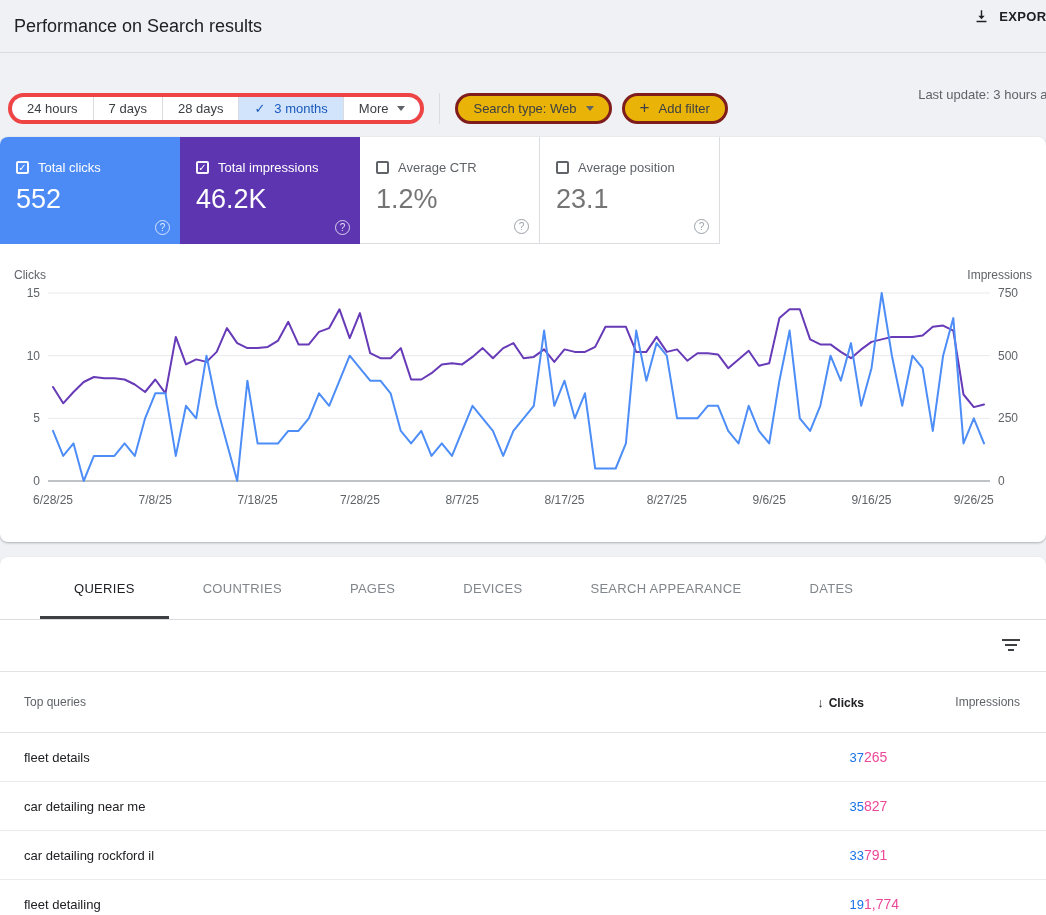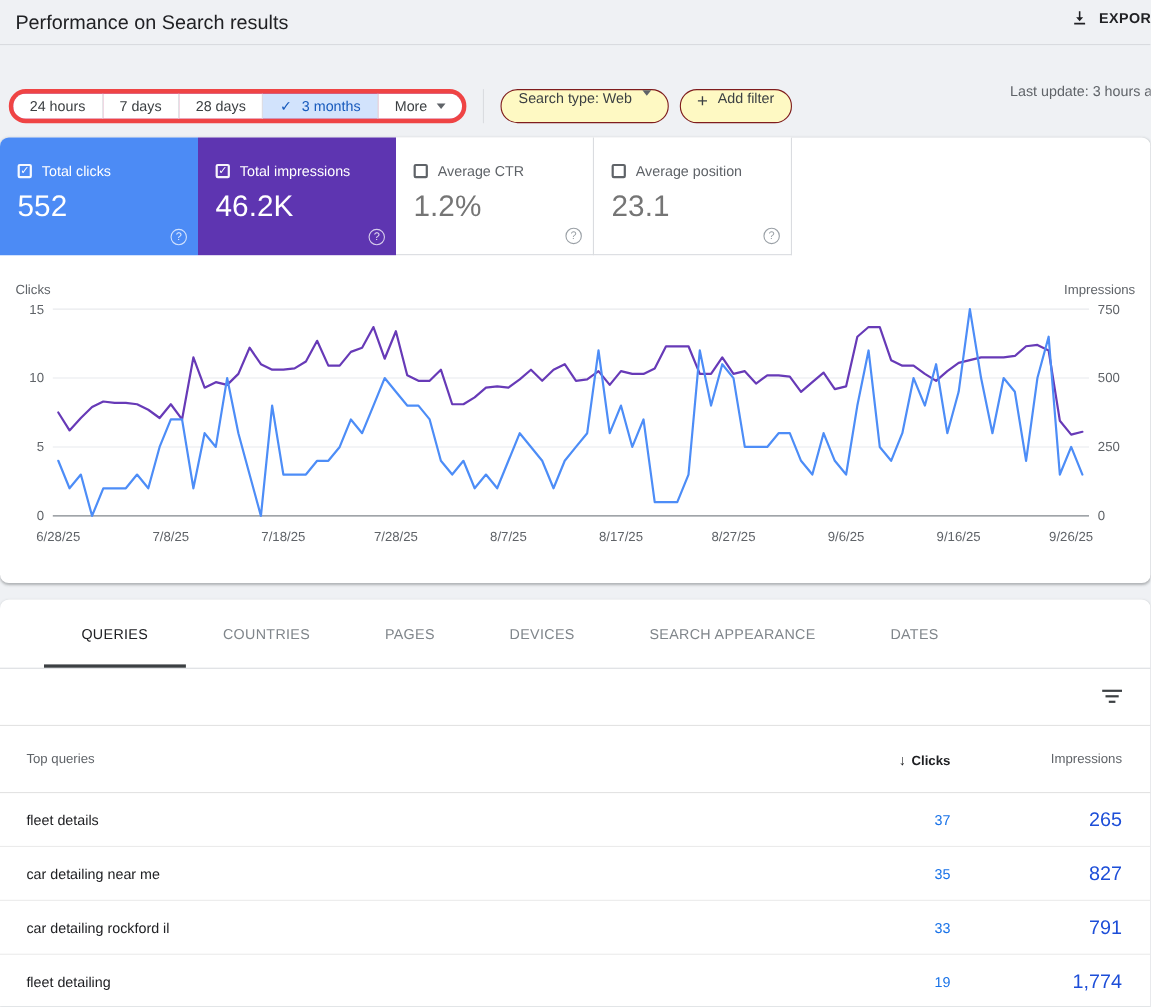--- a/index.html
+++ b/index.html
@@ -6,21 +6,21 @@
   html,body { width:1046px; height:915px; overflow:hidden; }
   body {
     position:relative;
     background:#eff1f4;
     font-family:"Liberation Sans", sans-serif;
     color:#202124;
   }
 
   
   .top-header {
-    position:relative; height:41px;
+    position:relative; height:53px;
     display:flex; align-items:center;
     border-bottom:1px solid #d9dbdf;
   }
   .page-title { font-size:18px; color:#202124; margin-left:14px; font-weight:400; }
   .export-btn {
     position:absolute; right:-9px; top:8px;
     display:flex; align-items:center; gap:9px;
     background:none; border:none; cursor:pointer;
     font-family:inherit; font-size:13px; font-weight:700; letter-spacing:.4px; color:#202124;
   }
@@ -43,22 +43,22 @@
   .chip-seg:last-child { border-right:none; }
   .chip-seg.sel { background:#d2e3fc; color:#185abc; font-weight:500; }
   .chip-seg .chk { margin-right:9px; font-size:13px; }
   .arrow-down {
     display:inline-block; width:0; height:0; margin-left:9px;
     border-left:4px solid transparent; border-right:4px solid transparent;
     border-top:5px solid #5f6368;
   }
   .vsep { width:1px; height:31px; background:#dadce0; margin:0 15px; }
   .pill {
-    display:flex; height:31px; padding:0 15px;
-    background:#fef9c3; border:1px solid #7f1d1d; border-radius:16px;
+    display:flex; align-items:center; height:31px; padding:0 15px;
+    background:#eab308; border:3px solid #7f1d1d; border-radius:16px;
     font-size:13px; color:#3c4043; cursor:pointer; white-space:nowrap; margin-right:10px;
   }
   .pill .plus { font-size:17px; margin-right:9px; color:#3c4043; }
   .last-update {
     position:absolute; right:-16px; top:34px;
     font-size:13px; color:#5f6368; white-space:nowrap;
   }
 
   
   .chart-panel {
@@ -122,21 +122,21 @@
   .grid-cols { display:grid; grid-template-columns:1fr 120px 156px; align-items:center;
                padding-left:24px; padding-right:26px; }
   .thead { height:61px; border-bottom:1px solid #e3e3e3; }
   .th-key { font-size:12px; color:#5f6368; }
   .th-num { font-size:12px; color:#5f6368; text-align:right; }
   .th-num.sorted { color:#202124; font-weight:700; }
   .sort-arrow { font-size:13px; font-weight:400; margin-right:5px; }
   .trow { height:49px; border-bottom:1px solid #ebebeb; cursor:pointer; }
   .td-query { font-size:13px; color:#202124; }
   .td-clicks { font-size:13px; color:#1a73e8; text-align:right; }
-  .td-impr { font-size:18px; color:#1d4ed8; text-align:right; }
+  .td-impr { font-size:14px; color:#ec4899; }
 </style>
 </head>
 <body>
 
 <div class="top-header">
   <h1 class="page-title">Performance on Search results</h1>
   <button class="export-btn">
     <span style="display:flex;">
       <svg width="17" height="17" viewBox="0 0 24 24">
           <path fill="#202124" d="M5 20h14v-2H5v2zM13 3h-2v8H7.5l4.5 5 4.5-5H13V3z"></path>

